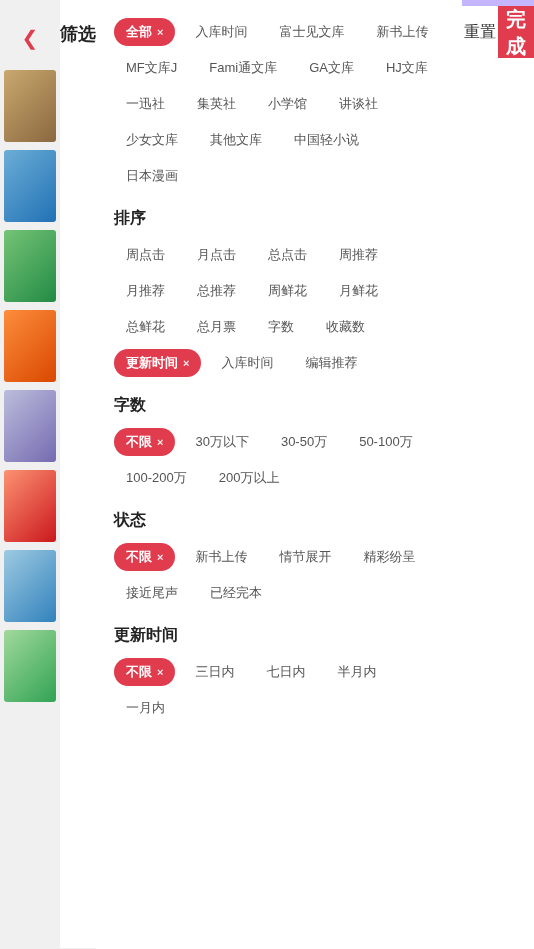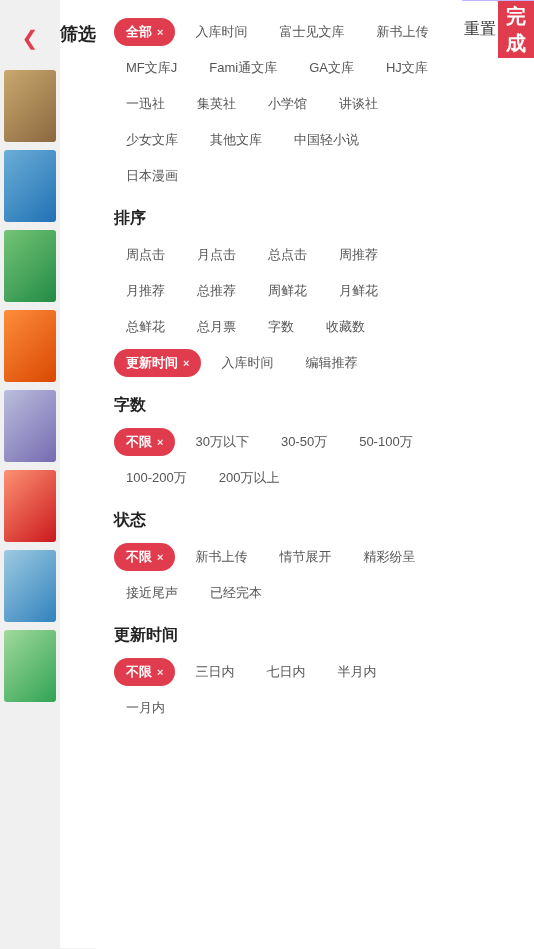--- a/index.html
+++ b/index.html
@@ -111,21 +111,21 @@
     .tag .close-x {
       margin-left: 5px;
       font-size: 11px;
       opacity: 0.9;
     }
 
     .panel-footer {
       display: flex;
       flex-shrink: 0;
       height: 58px;
-      border-top: 1px solid #c4b5fd;
+      border-top: 6px solid #c4b5fd;
     }
 
     .btn-reset {
       flex: 1;
       background: #fff;
       border: none;
       font-size: 16px;
       color: #333;
       cursor: pointer;
       font-weight: 500;

